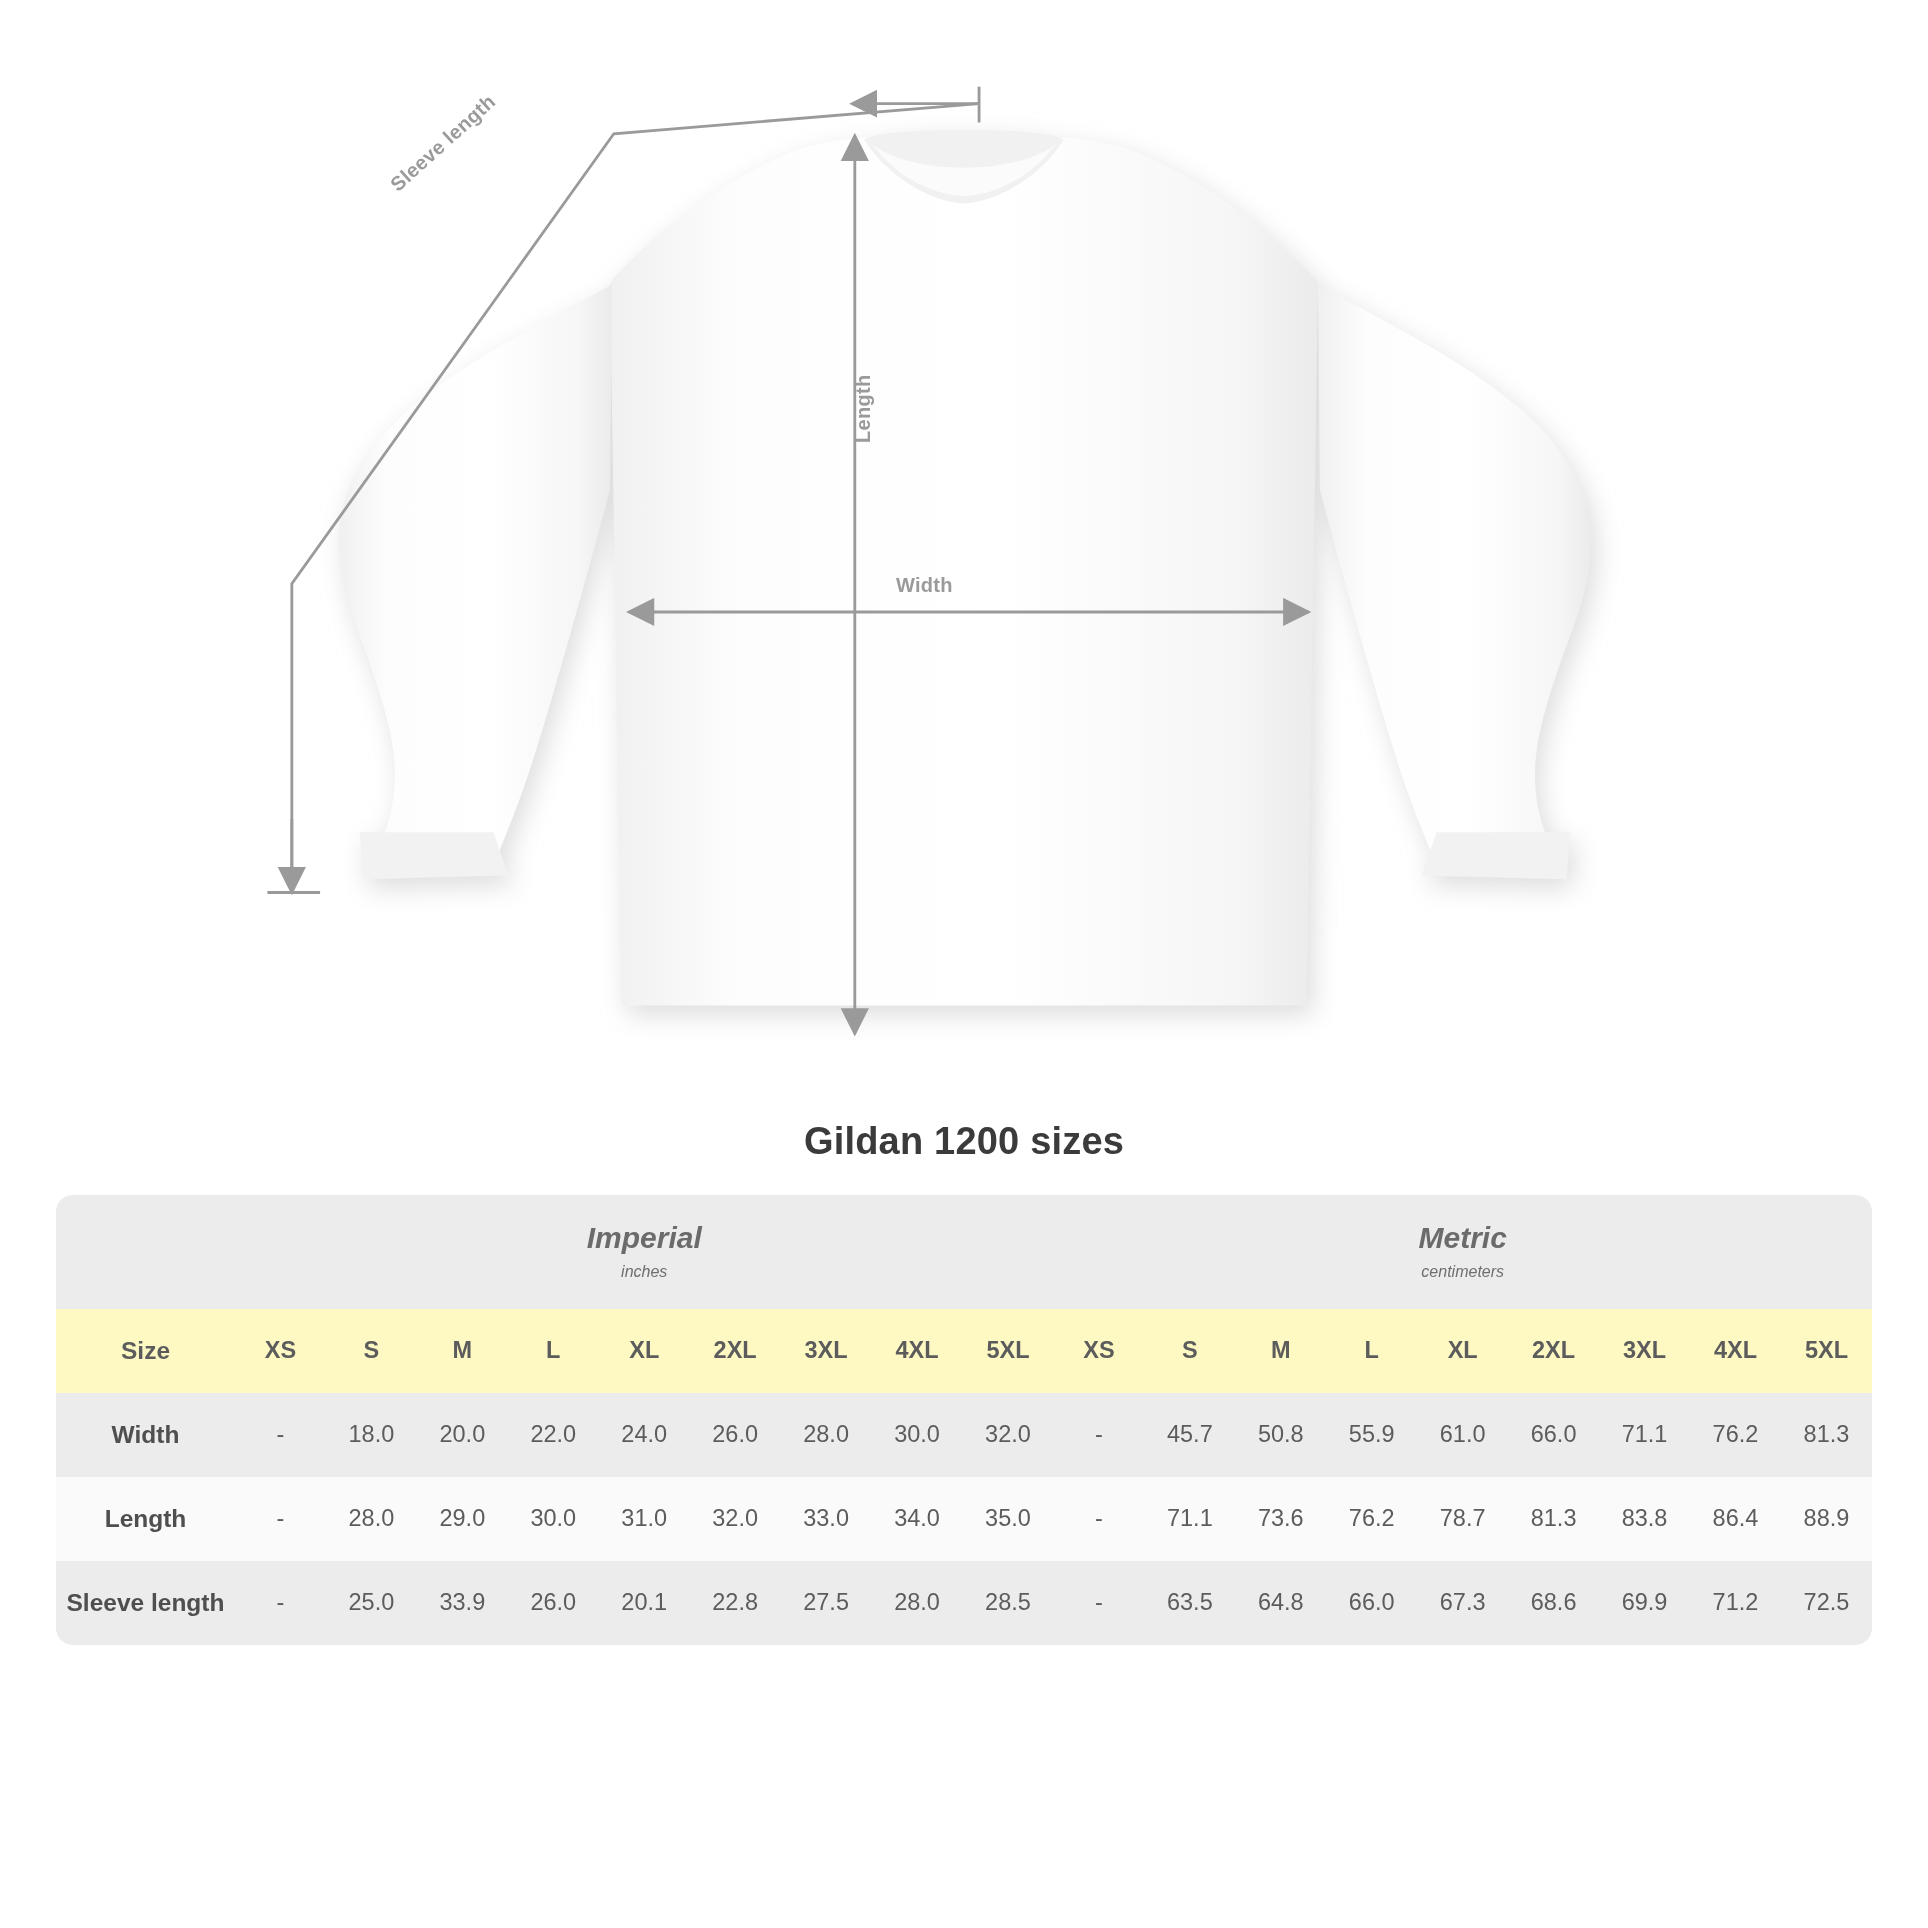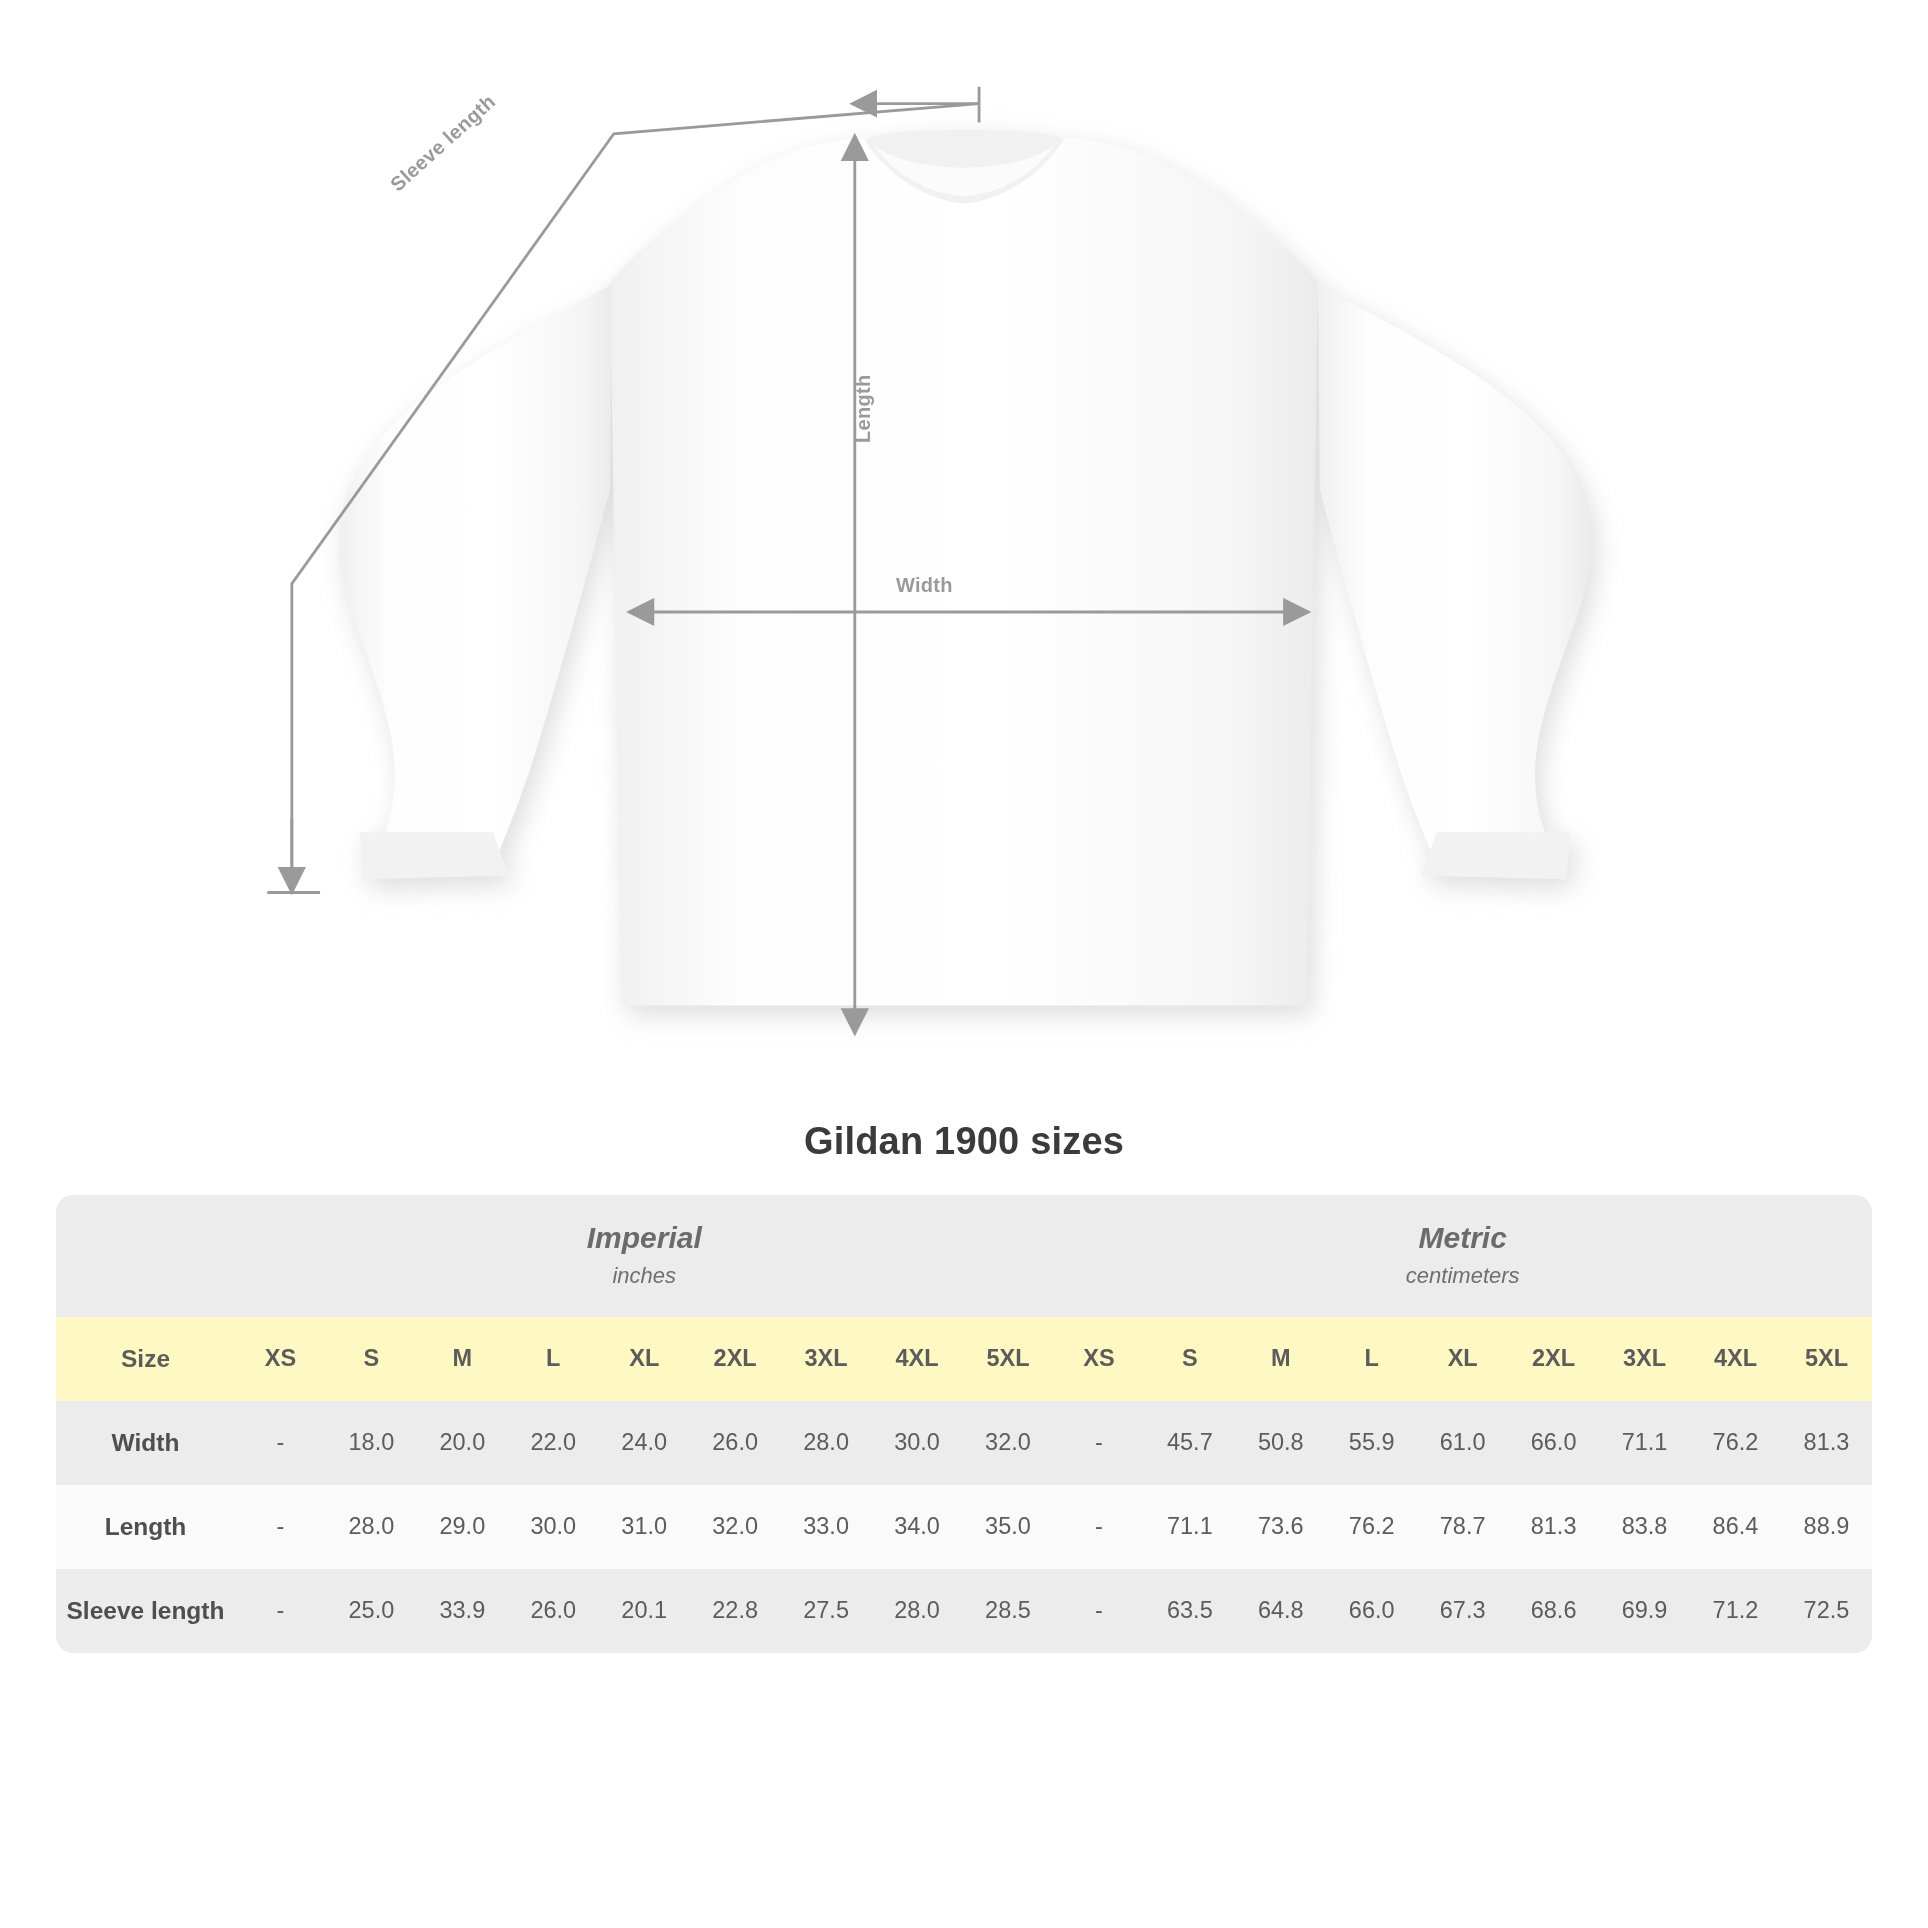--- a/index.html
+++ b/index.html
@@ -98,21 +98,21 @@
   }
   .unit-name {
     font-size: 30px;
     font-style: italic;
     font-weight: bold;
     color: #6b6b6b;
     display: block;
     margin-bottom: 7.5px;
   }
   .unit-sub {
-    font-size: 22px;
+    font-size: 16px;
     font-style: italic;
     color: #6f6f6f;
     display: block;
   }
   .blank-cell { background: #ececec; }
 
   .head-row th {
     padding: 28px 0;
     font-size: 23.5px;
     font-weight: bold;
@@ -252,21 +252,21 @@
       <line x1="284" y1="948" x2="340" y2="948" stroke="#9a9a9a" stroke-width="3"></line>
     </g>
   </svg>
 
   <div class="dim-label label-width">Width</div>
   <div class="dim-label label-length">Length</div>
   <div class="dim-label label-sleeve">Sleeve length</div>
 </div>
 
 <div class="title-block">
-  <h1 class="chart-title">Gildan 1900 sizes</h1>
+  <h1 class="chart-title">Gildan 1200 sizes</h1>
 </div>
 
 <div class="table-wrap">
   <table class="size-table">
     <colgroup>
       <col class="col-label">
     </colgroup>
     <tbody id="table-body">
         <tr class="unit-row">
           <td class="blank-cell"></td>

